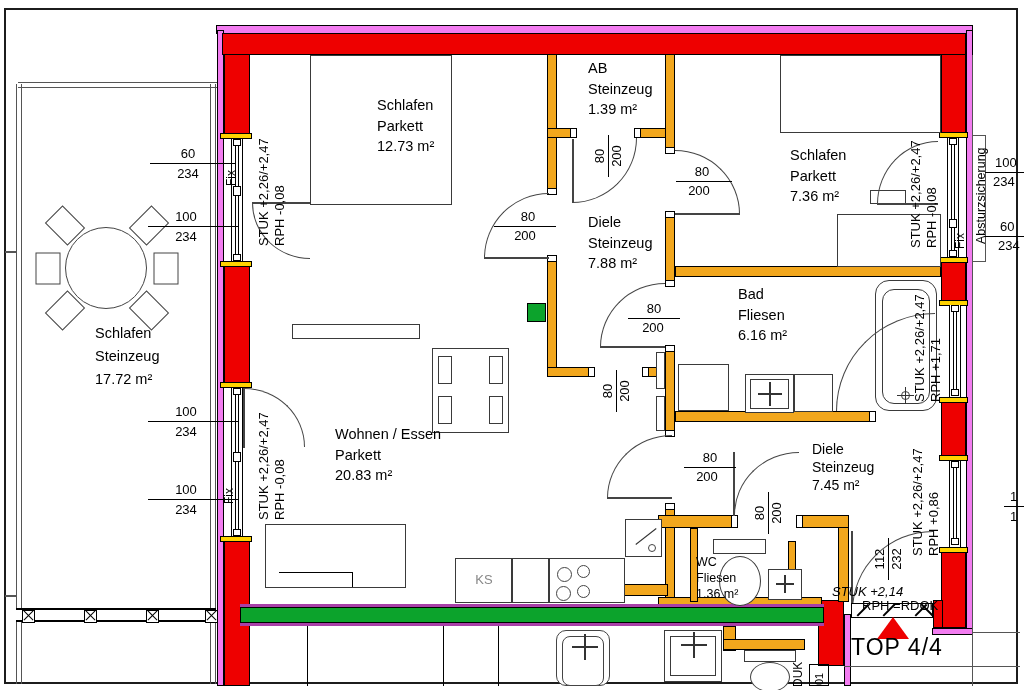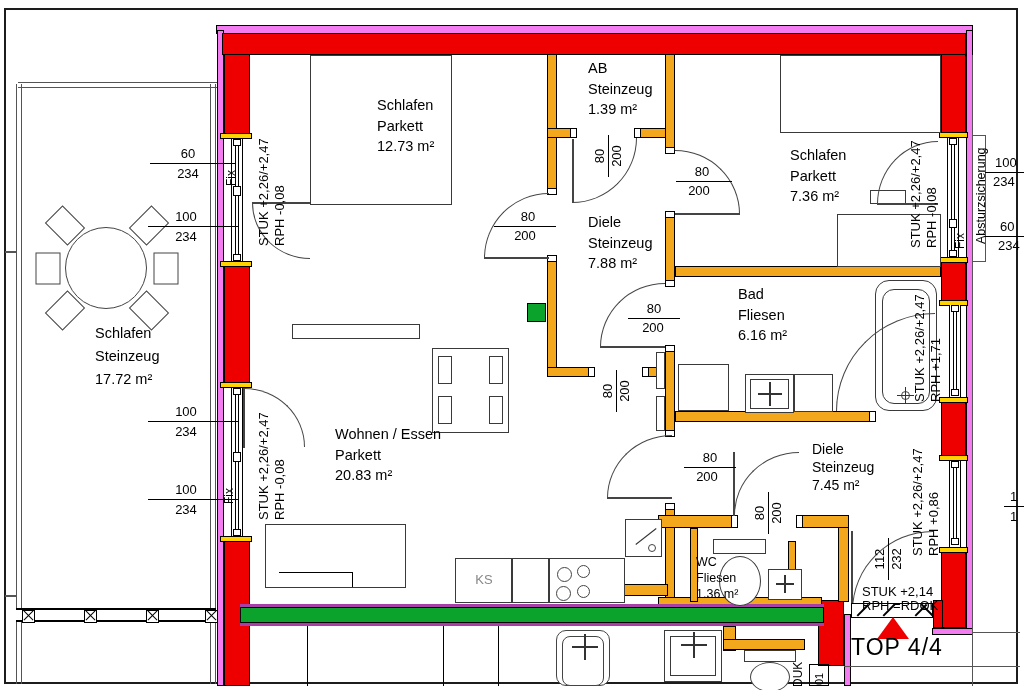--- a/index.html
+++ b/index.html
@@ -264,21 +264,21 @@
   <div class="a lf" style="left:877px;top:203px;width:61px;height:1.5px;"></div>
   <div class="arc arc-bl" style="left:252px;top:203px;width:58px;height:56px;"></div>
   <div class="a lf" style="left:252px;top:202px;width:58px;height:1.5px;"></div>
 
   <div class="a" style="left:851px;top:603px;width:82px;height:15px;border:1px solid #000;background:#fff;"></div>
   <div class="hatch" style="left:862px;top:602px;"></div>
   <div class="hatch" style="left:888px;top:602px;"></div>
   <div class="hatch" style="left:920px;top:602px;"></div>
   <div class="hatch" style="left:926px;top:602px;transform:rotate(-45deg);"></div>
   <div class="tri" style="left:877px;top:617px;"></div>
-  <div class="a" style="left:862px;top:584px;font-size:13px;">
+  <div class="a" style="left:832px;top:584px;font-size:13px;font-style:italic;">
     <span>STUK +2,14</span></div>
   <div class="a" style="left:862px;top:598px;font-size:13px;">
     <span>RPH  =RDOK</span></div>
   <div class="a" style="left:851px;top:634px;font-size:23px;letter-spacing:1px;">
     <span>TOP 4/4</span></div>
 
   <div class="a gln" style="left:972px;top:55px;width:1px;height:631px;"></div>
   <div class="a gln" style="left:985px;top:135px;width:1px;height:127px;"></div>
   <div class="a gln" style="left:972px;top:135px;width:14px;height:1px;"></div>
   <div class="a gln" style="left:972px;top:261px;width:14px;height:1px;"></div>

